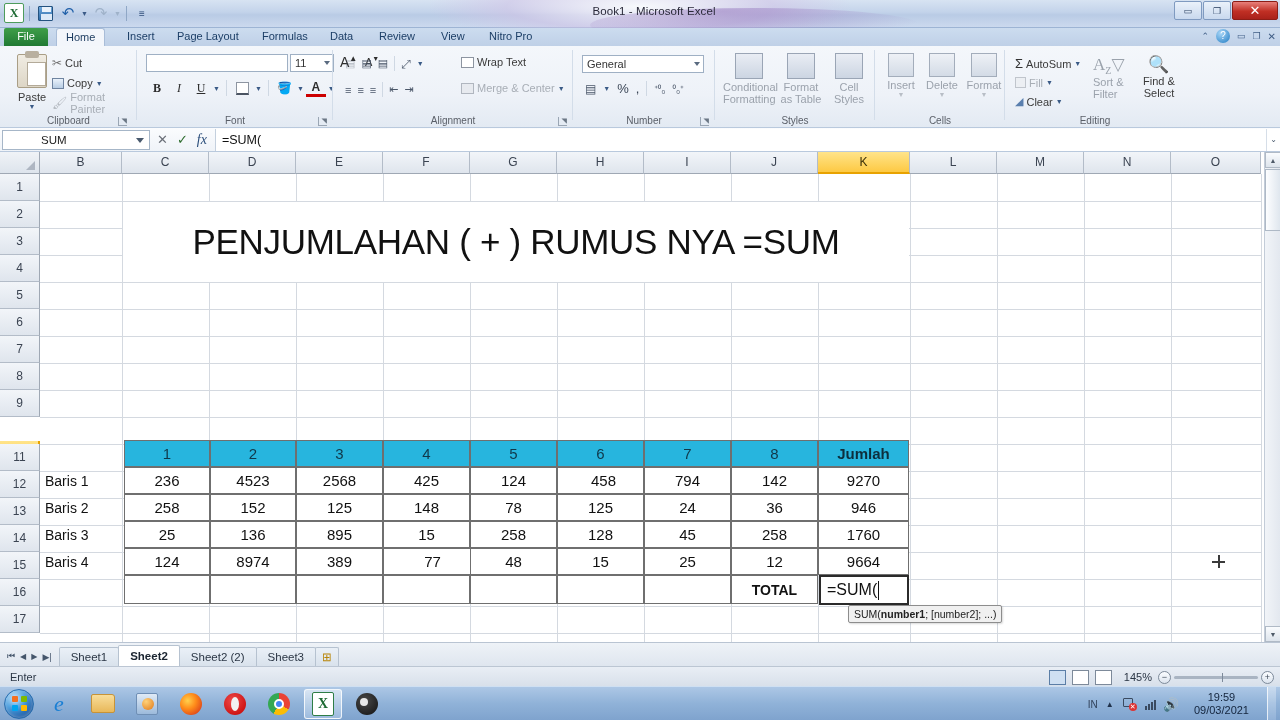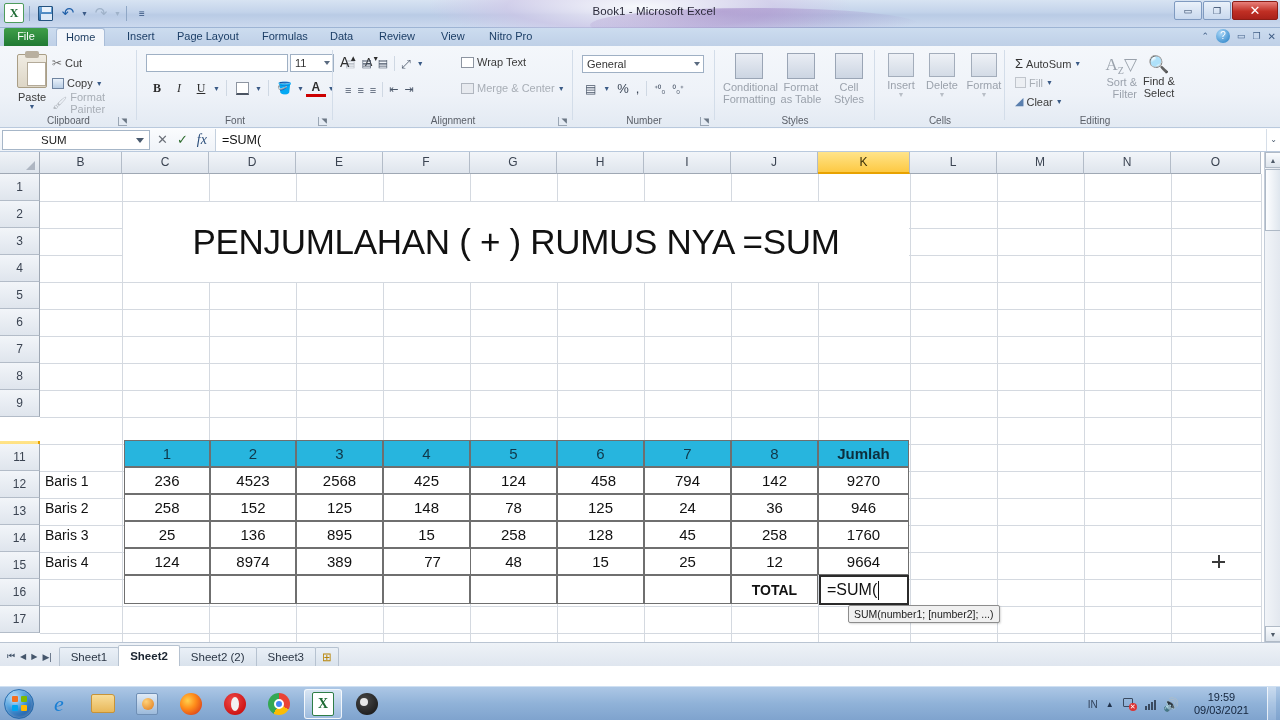--- a/index.html
+++ b/index.html
@@ -235,21 +235,21 @@
   .caret {
     display: inline-block; width: 1px; height: 19px; background: #111; margin-left: 1px;
     vertical-align: middle;
   }
   .tooltip {
     position: absolute; background: #f0f0f0; border: 1px solid #8d8d8d;
     border-radius: 2px; font-size: 10.5px; color: #222;
     padding: 2px 5px; z-index: 6; white-space: nowrap;
     box-shadow: 1px 1px 2px rgba(0,0,0,.15);
   }
-  .tooltip b { font-weight: normal; }
+  .tooltip b { font-weight: bold; }
   .cursor-plus {
     position: absolute; width: 13px; height: 13px; z-index: 7;
   }
   .cursor-plus:before, .cursor-plus:after {
     content:""; position:absolute; background:#3a3a3a;
   }
   .cursor-plus:before { left:6px; top:0; width:1.5px; height:13px; }
   .cursor-plus:after  { top:6px; left:0; height:1.5px; width:13px; }
 
   
@@ -566,21 +566,21 @@
           <span style="display:inline-block;width:11px;height:11px;border:1px solid #c0c5cc;background:#eceff3;"></span>
           <span>Fill</span>
           <span class="arrow-dn">▼</span>
         </div>
         <div class="rbtn" style="height:19px;">
           <span style="font-size:11px;color:#5a7fae;">◢</span>
           <span>Clear</span>
           <span class="arrow-dn">▼</span>
         </div>
       </div>
-      <div style="position:absolute;left:88px;top:8px;width:44px;text-align:right;">
+      <div style="position:absolute;left:88px;top:8px;width:44px;text-align:left;">
         <span style="display:inline-block;font-size:17px;color:#9aa2ac;font-family:'Liberation Serif',serif;">A<sub style="font-size:10px;">Z</sub>▽</span>
         <div class="ic-txt" style="color:#9ba2ac;line-height:12px;">Sort &amp;</div>
         <div class="ic-txt" style="color:#9ba2ac;line-height:12px;">Filter</div>
       </div>
       <div style="position:absolute;left:130px;top:8px;width:48px;text-align:center;">
         <span style="display:inline-block;font-size:17px;color:#3f6a9e;">🔍</span>
         <div class="ic-txt" style="line-height:12px;">Find &amp;</div>
         <div class="ic-txt" style="line-height:12px;">Select</div>
       </div>
       <div class="grp-lbl">Editing</div>
@@ -769,20 +769,34 @@
       <span style="font-size:8px;">▶</span>
       <span style="font-size:9px;">▶|</span>
     </div>
     <div class="stab">Sheet1</div>
     <div class="stab active">Sheet2</div>
     <div class="stab">Sheet2 (2)</div>
     <div class="stab">Sheet3</div>
     <div class="stab newsheet">⊞</div>
   </div>
 
+  <div class="statusbar">
+    <div class="sb-mode">Enter</div>
+    <div class="sb-right">
+      <span class="view-btn sel"></span>
+      <span class="view-btn"></span>
+      <span class="view-btn"></span>
+      <span class="zoom-pct">145%</span>
+      <div class="zoom-slider">
+        <span class="zs-btn">−</span>
+        <span class="zs-line"></span>
+        <span class="zs-btn">+</span>
+      </div>
+    </div>
+  </div>
 
   <div class="taskbar">
     <div class="start-orb">
       <span class="orb-flag">
         <i style="left:0;top:0;background:#f37021;border-radius:1px;"></i>
         <i style="right:0;top:0;background:#7fba00;border-radius:1px;"></i>
         <i style="left:0;bottom:0;background:#00a4ef;border-radius:1px;"></i>
         <i style="right:0;bottom:0;background:#ffb900;border-radius:1px;"></i>
       </span>
     </div>

